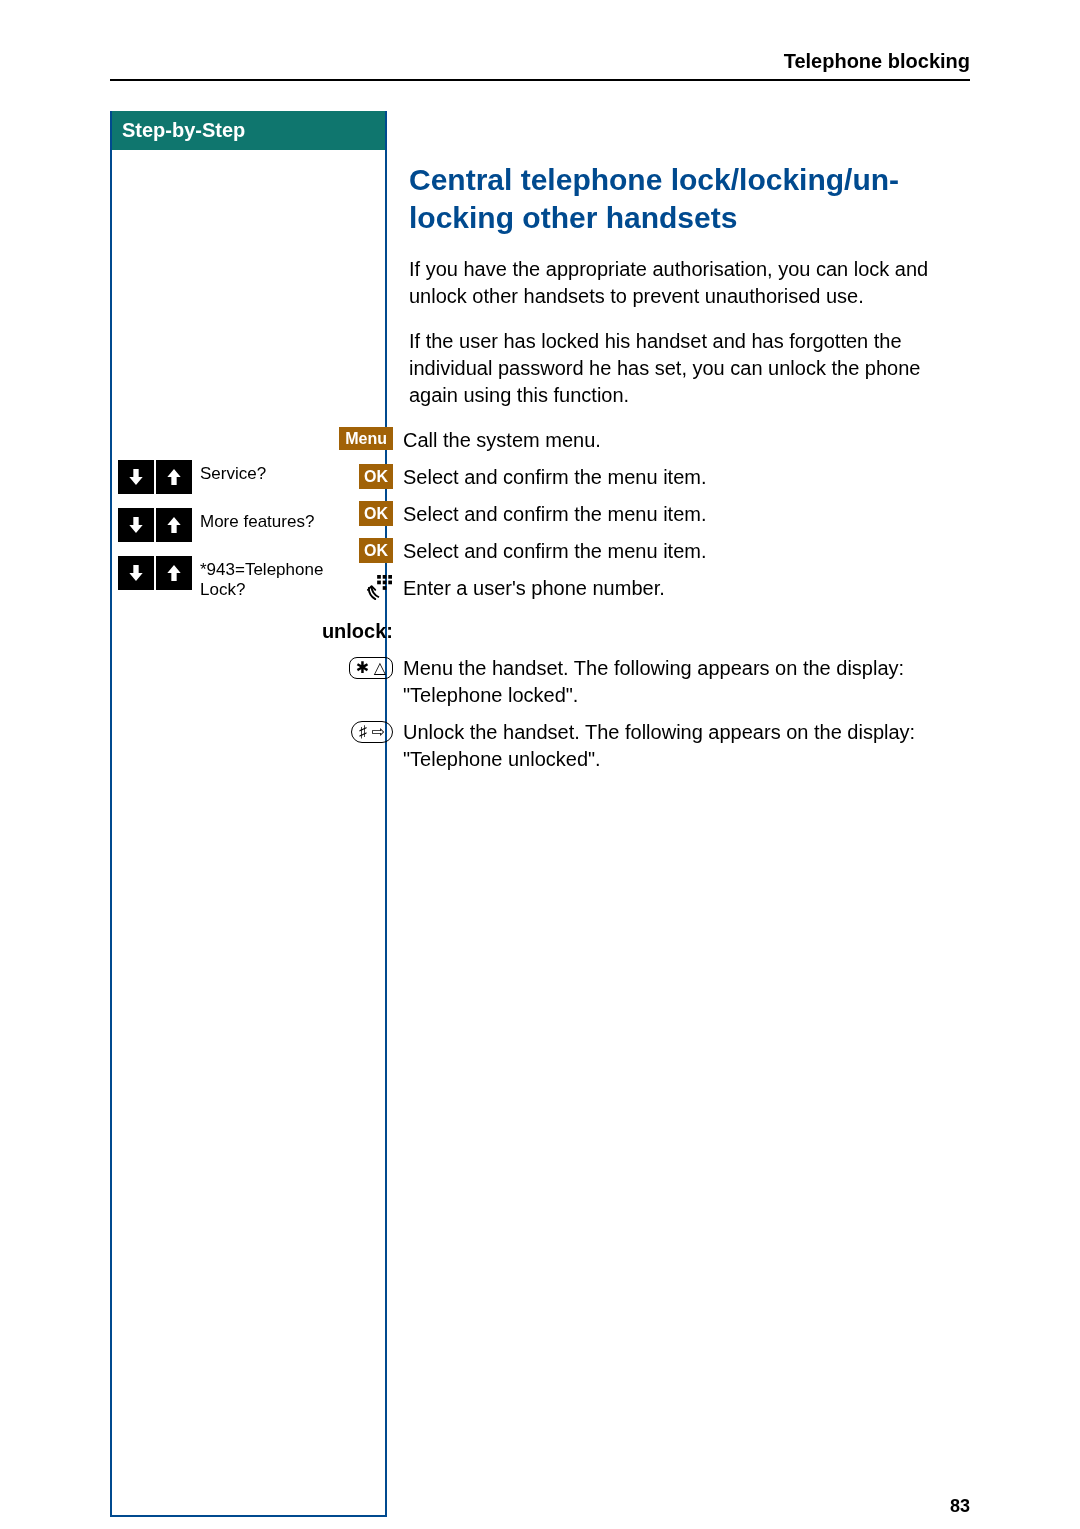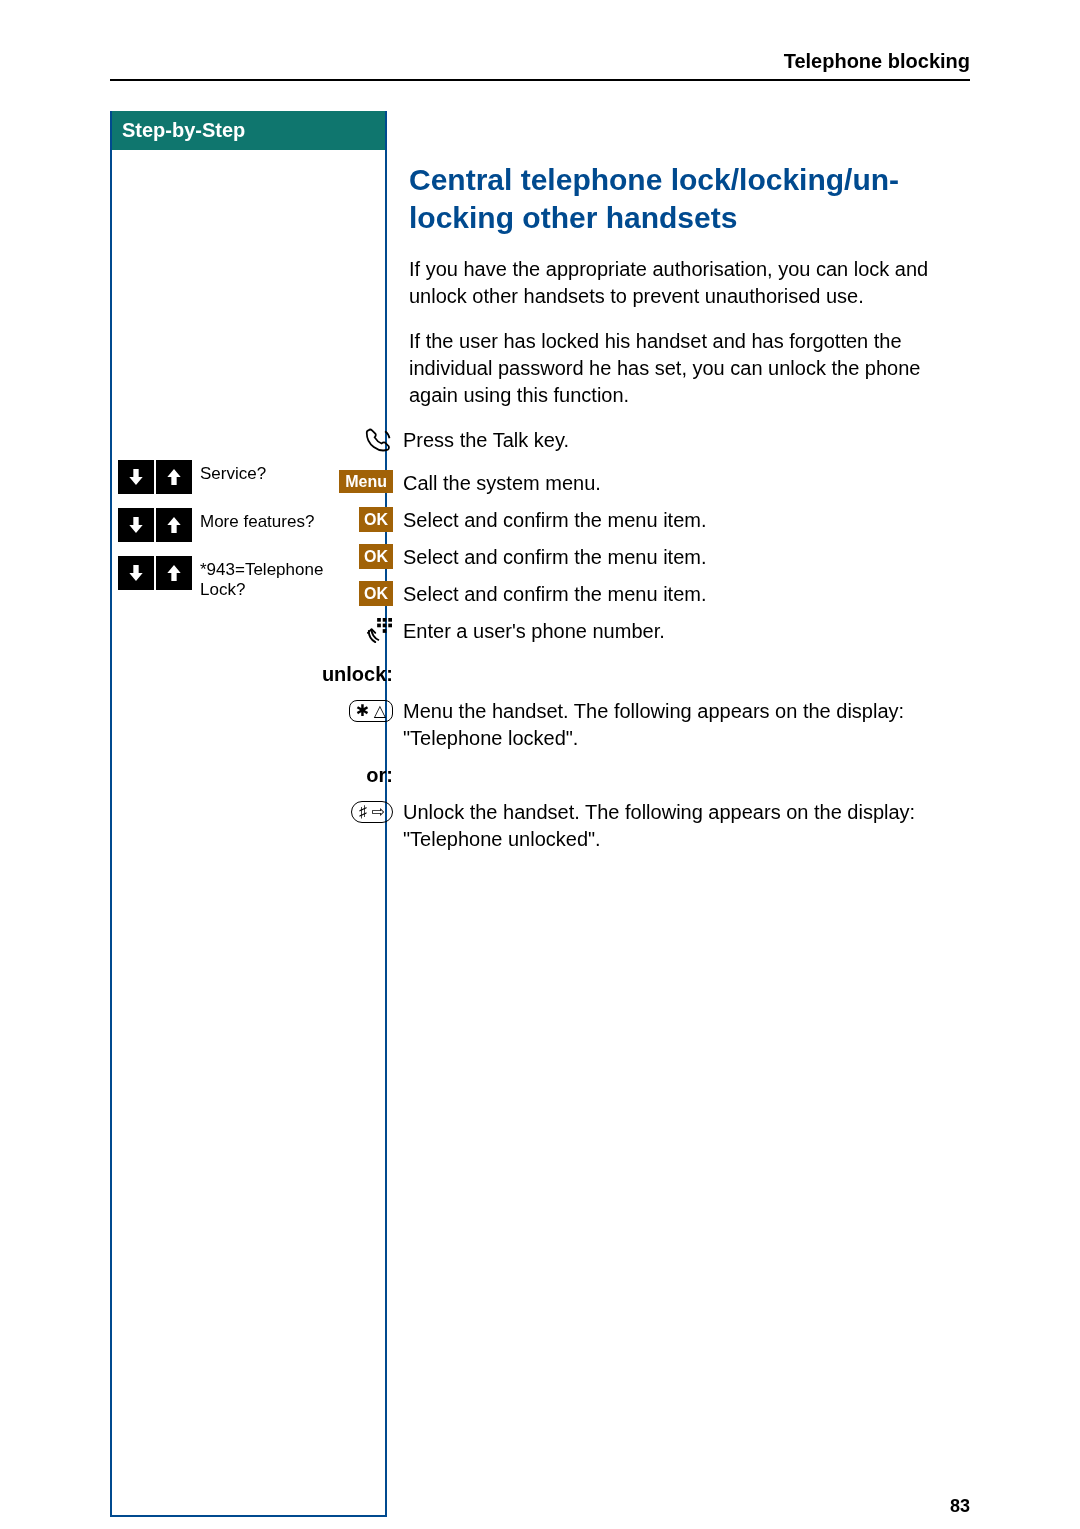--- a/index.html
+++ b/index.html
@@ -188,31 +188,20 @@
         </div>
       </div>
     </div>
 
     <div class="content">
       <h1>Central telephone lock/locking/un­locking other handsets</h1>
 
       <p class="lead">If you have the appropriate authorisation, you can lock and unlock other handsets to prevent unauthorised use.</p>
       <p class="lead">If the user has locked his handset and has forgotten the individual password he has set, you can unlock the phone again using this function.</p>
 
-      <div class="step-row">
-        <div class="step-icon-col">
-          <span>
-            <svg class="icon-svg" viewBox="0 0 32 28">
-              <path d="M4 3 Q2 3 2 6 Q2 16 10 22 Q18 28 26 25 Q28 24 27 21 L23 17 Q21 16 19 18 Q14 16 11 11 Q13 9 12 7 L8 3 Q6 1 4 3 Z" fill="none" stroke="#000" stroke-width="2"></path>
-              <path d="M23 4 Q27 7 28 12" fill="none" stroke="#000" stroke-width="2"></path>
-            </svg>
-          </span>
-        </div>
-        <div class="step-text">Press the Talk key.</div>
-      </div>
 
       <div class="step-row">
         <div class="step-icon-col">
           <span class="badge">Menu</span>
         </div>
         <div class="step-text">Call the system menu.</div>
       </div>
 
       <div class="step-row">
         <div class="step-icon-col">
@@ -261,26 +250,20 @@
         <div class="step-text"></div>
       </div>
 
       <div class="step-row choice-row">
         <div class="step-icon-col">
           <span class="key-cap" style="border-radius:8px">✱ △</span>
         </div>
         <div class="step-text">Menu the handset. The following appears on the display: "Telephone locked".</div>
       </div>
 
-      <div class="step-row">
-        <div class="step-icon-col" style="width:90px;flex:0 0 90px;margin-left:-96px;">
-          <span style="font-weight:700">or:</span>
-        </div>
-        <div class="step-text"></div>
-      </div>
 
       <div class="step-row choice-row">
         <div class="step-icon-col">
           <span class="key-cap" style="border-radius:14px">♯ ⇨</span>
         </div>
         <div class="step-text">Unlock the handset. The following appears on the dis­play: "Telephone unlocked".</div>
       </div>
 
     </div>
   </div>

